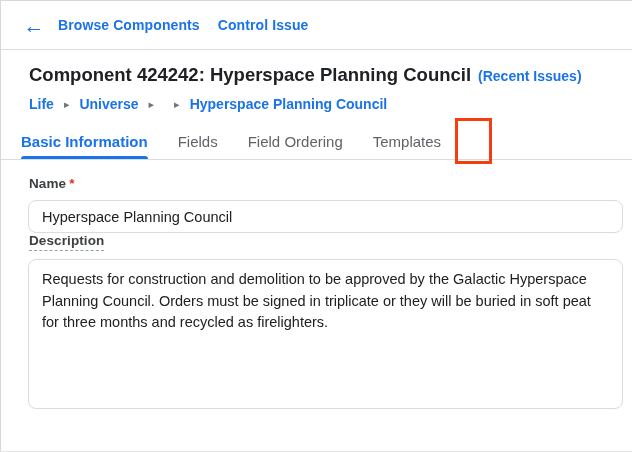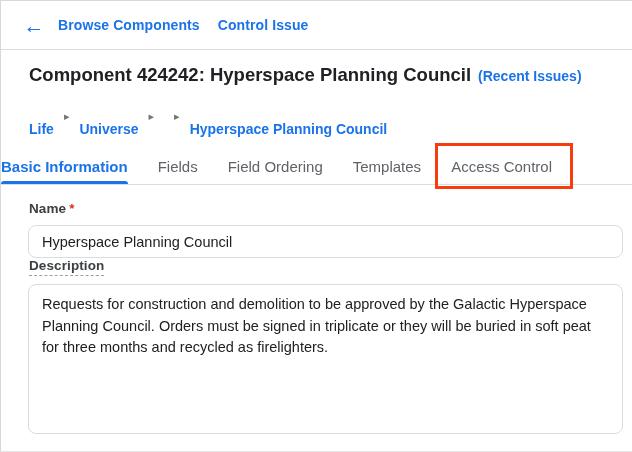--- a/index.html
+++ b/index.html
@@ -44,31 +44,32 @@
   .title-row h1 { font-size:18.5px; font-weight:700; color:var(--text-dark,#202124); }
   .recent-link {
     color:var(--link-blue,#1a73e8); font-size:14px; font-weight:600;
     text-decoration:none; cursor:pointer;
   }
   .breadcrumb {
     margin:10px 10px 0 28px; display:flex; align-items:center; white-space:nowrap;
   }
   .crumb {
     color:var(--link-blue,#1a73e8); font-size:14px; font-weight:600;
-    text-decoration:none; cursor:pointer;margin-top:25px;
+    text-decoration:none; cursor:pointer;
   }
   .crumb-sep {
     color:#707579; font-size:11px; margin:0 10px; line-height:1;
     transform:translateY(-0.5px);
   }
 
   
   .tabs {
     margin-top:12px; height:36px;
     display:flex; align-items:center; gap:30px;
+    padding-left:20px;
     border-bottom:1px solid var(--border-gray,#dadce0);
   }
   .tab {
     position:relative; height:100%;
     display:flex; align-items:center;
     font-size:15px; color:var(--text-gray,#5f6368);
     cursor:pointer; white-space:nowrap;
   }
   .tab.active { color:var(--link-blue,#1a73e8); font-weight:600; }
   .tab-indicator {
@@ -142,21 +143,20 @@
       <div class="tab">
         <span>Fields</span>
       </div>
       <div class="tab">
         <span>Field Ordering</span>
       </div>
       <div class="tab">
         <span>Templates</span>
       </div>
       <div class="tab">
-        <span>Access Control</span>
         <div class="annotation-box"></div>
       </div>
     </div>
 
     <form class="form">
       <label class="field-label">
         <span>Name</span><span class="req">*</span>
       </label>
       <input class="text-input" type="text" value="Hyperspace Planning Council" style="">
 

